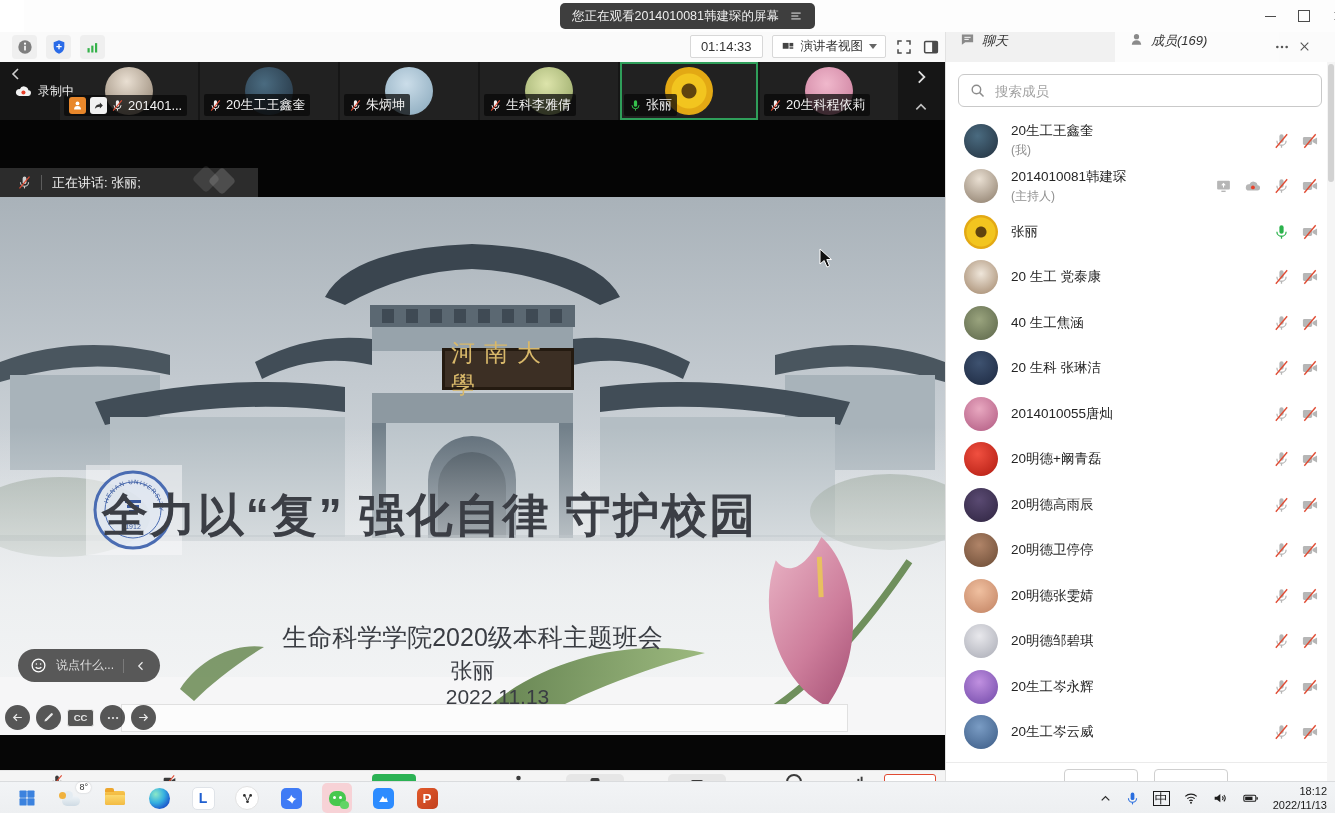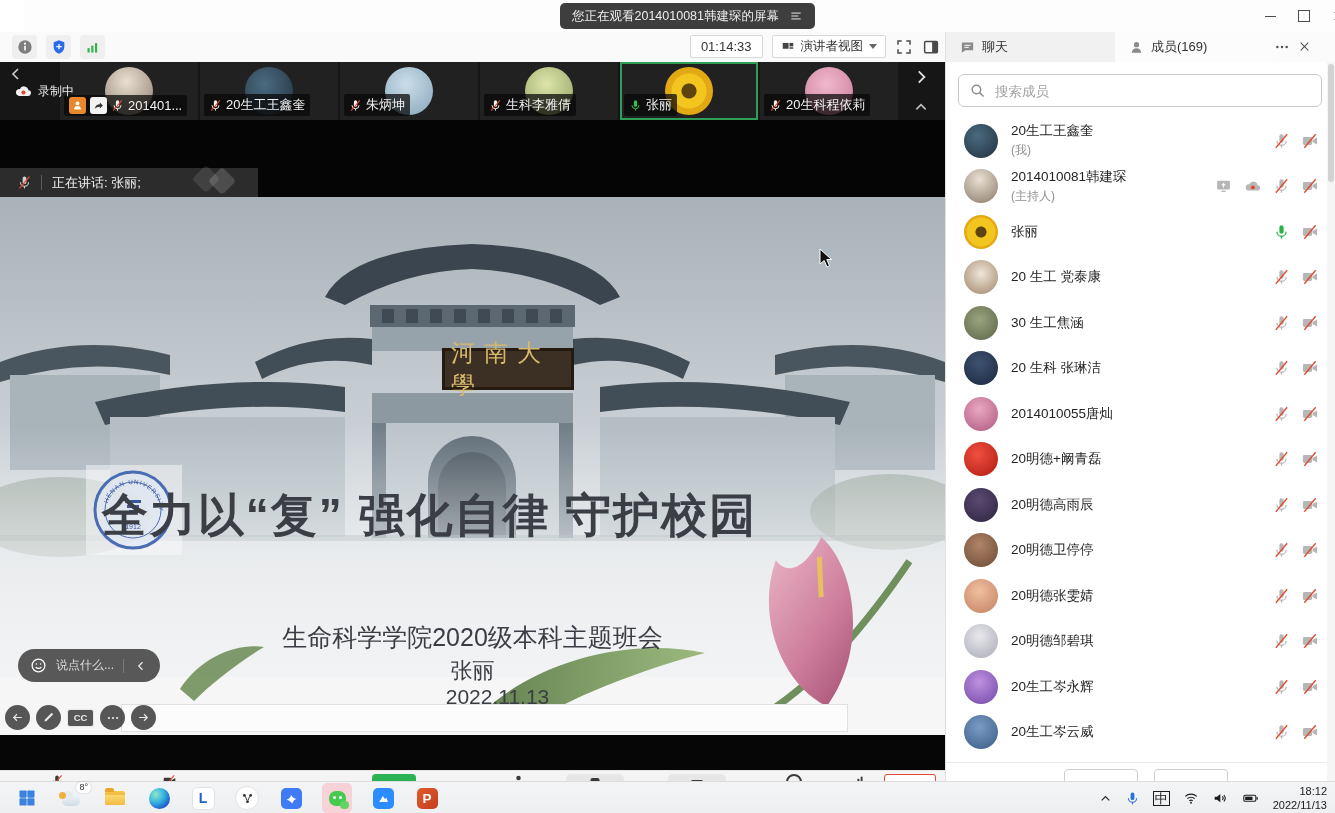--- a/index.html
+++ b/index.html
@@ -17,21 +17,21 @@
   .toolbar{position:absolute;left:0;top:32px;width:945px;height:30px;background:#fafafa;border-bottom:1px solid #e4e4e4;}
   .tb-left{position:absolute;left:12px;top:3px;display:flex;gap:9px;}
   .tb-chip{width:25px;height:24px;background:#efefef;border-radius:4px;display:flex;align-items:center;justify-content:center;}
   .tb-right{position:absolute;right:5px;top:3px;display:flex;gap:9px;align-items:center;padding-left:10px;}
   .timer-box{border:1px solid #d8d8d8;background:#fff;border-radius:2px;padding:3px 10px;font-size:13px;color:#333;}
   .view-box{border:1px solid #d8d8d8;background:#fff;border-radius:2px;padding:2px 8px;font-size:12.5px;color:#333;
       display:flex;align-items:center;gap:6px;}
   .caret{width:0;height:0;border-left:4px solid transparent;border-right:4px solid transparent;border-top:5px solid #666;}
   
   .panel-head{position:absolute;left:945px;top:32px;width:390px;height:30px;background:#fbfbfb;border-bottom:1px solid #e2e2e2;border-left:1px solid #e2e2e2;}
-  .tab{position:absolute;top:0;height:30px;display:flex;align-items:center;gap:7px;font-size:13px;color:#333;padding-left:14px;}
+  .tab{position:absolute;top:0;height:30px;display:flex;gap:7px;font-size:13px;color:#333;padding-left:14px;font-style:italic;}
   .tab-chat{left:0;width:168px;background:#f1f1f1;border-right:1px solid #e4e4e4;}
   .tab-members{left:169px;width:150px;background:#fcfcfc;}
   .head-ic{position:absolute;top:7px;color:#555;}
   
   .filmstrip{position:absolute;left:0;top:62px;width:945px;height:58px;background:#161616;}
   .thumbs{position:absolute;left:60px;top:0;display:flex;height:58px;}
   .thumb{position:relative;width:138px;height:58px;background:#212121;margin-right:2px;}
   .thumb.speaking{outline:2px solid #2f9e5a;outline-offset:-2px;}
   .t-av{position:absolute;left:50%;top:5px;transform:translateX(-50%);width:48px;height:48px;border-radius:50%;}
   .t-badge{position:absolute;left:4px;bottom:4px;display:flex;align-items:center;gap:4px;
@@ -688,21 +688,21 @@
           <svg class="ic" width="18" height="17">
               <use href="#s-cam"></use>
               <use href="#s-slash"></use>
             </svg>
         </div>
       </div>
 
       <div class="m-row">
         <span class="m-av" style="background:radial-gradient(circle at 45% 40%,#9aa47e,#5a6448)"></span>
         <div class="m-txt">
-            <div class="m-name">30 生工焦涵</div>
+            <div class="m-name">40 生工焦涵</div>
           </div>
         <div class="m-ics">
           <svg class="ic" width="17" height="17">
               <use href="#s-mic"></use>
               <use href="#s-slash"></use>
             </svg>
           <svg class="ic" width="18" height="17">
               <use href="#s-cam"></use>
               <use href="#s-slash"></use>
             </svg>

